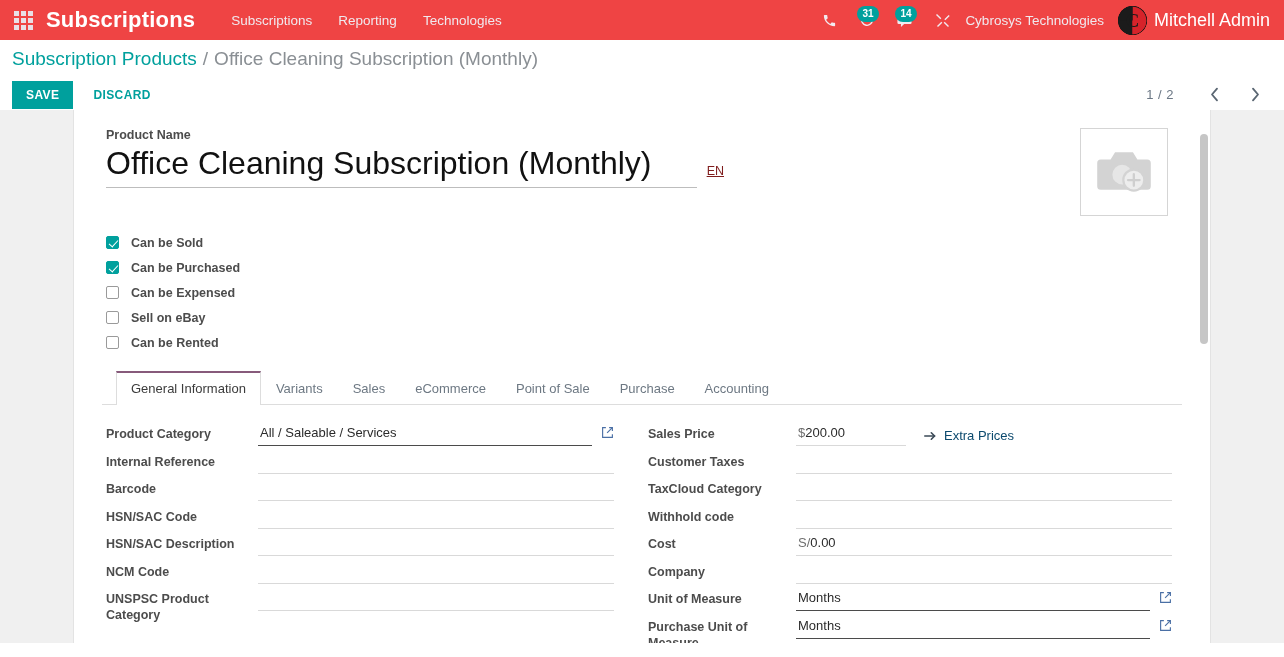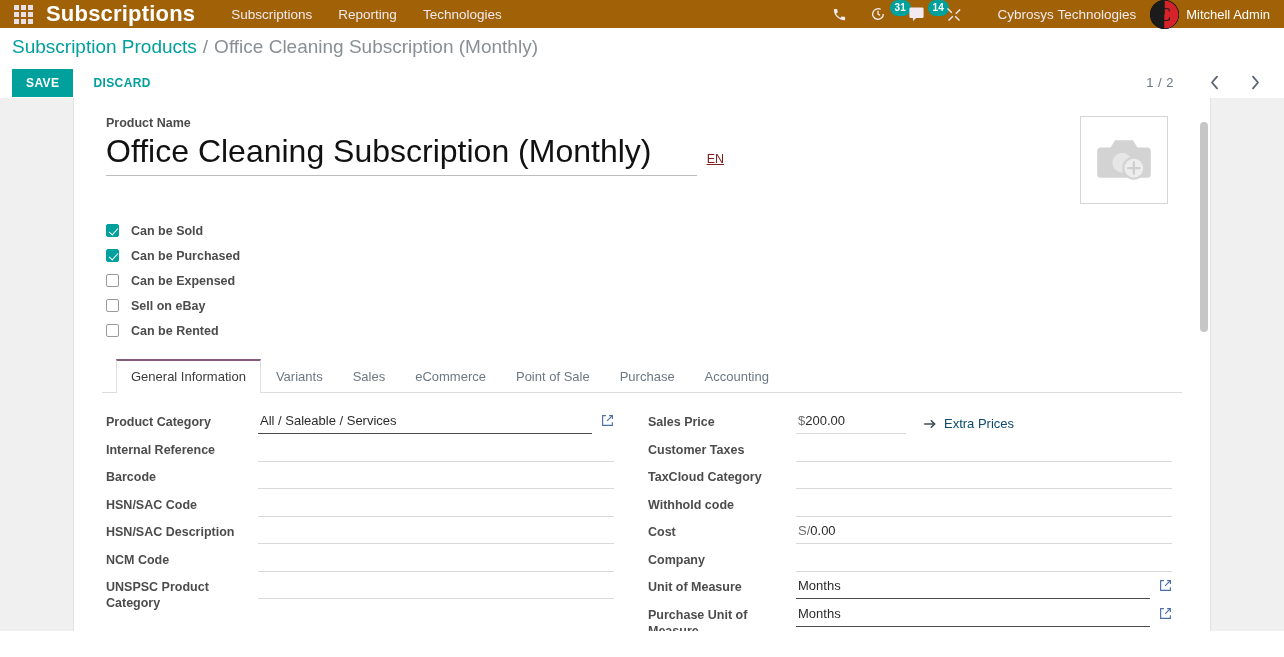--- a/index.html
+++ b/index.html
@@ -7,22 +7,22 @@
     margin: 0; padding: 0;
     width: 1284px; height: 657px;
     overflow: hidden;
     background: #ffffff;
     font-family: "Liberation Sans", sans-serif;
     -webkit-font-smoothing: antialiased;
   }
 
   
   .navbar {
-    height: 28px;
-    background: #a16207;
+    height: 40px;
+    background: #ef4444;
     display: flex;
     align-items: center;
     color: #ffffff;
     position: relative;
     z-index: 20;
   }
   .apps-grid {
     width: 46px; height: 40px;
     display: flex; align-items: center; justify-content: center;
     cursor: pointer;
@@ -52,21 +52,21 @@
   .nav-right {
     margin-left: auto;
     display: flex;
     align-items: center;
     gap: 0px;
     padding-right: 10px;
   }
   .nav-icon {
     position: relative;
     width: 38px; height: 40px;
-    display: flex; align-items: center; justify-content: flex-start;
+    display: flex; align-items: center; justify-content: flex-end;
     cursor: pointer;
     color: #f2eaf0;
   }
   .badge {
     position: absolute;
     top: 6px; left: 20px;
     background: #00A09D;
     color: #fff;
     font-size: 10px;
     font-weight: bold;
@@ -88,21 +88,21 @@
     cursor: pointer;
     padding-right: 4px;
   }
   .avatar {
     width: 29px; height: 29px;
     border-radius: 50%;
     overflow: hidden;
     flex: 0 0 29px;
     background: #111;
   }
-  .user-name { font-size: 13px; color: #ffffff; white-space: nowrap; }
+  .user-name { font-size: 18px; color: #ffffff; white-space: nowrap; }
 
   
   .control-panel {
     background: #ffffff;
     padding: 8px 16px 0 12px;
     position: relative;
     z-index: 10;
   }
   .cp-row { display: flex; align-items: center; }
   .breadcrumb {

